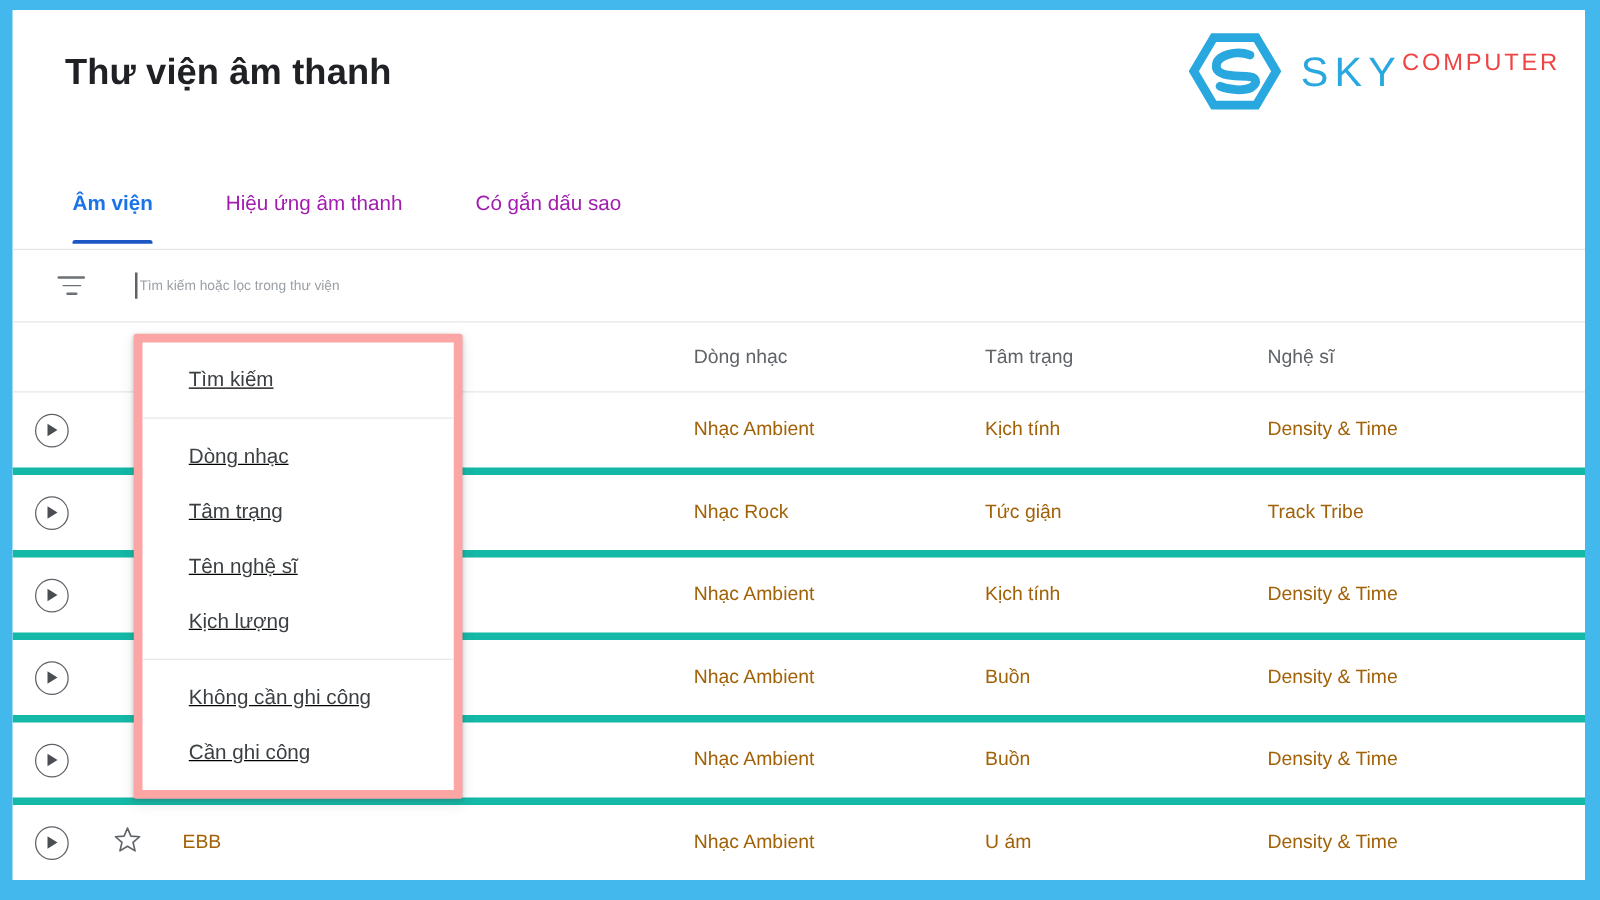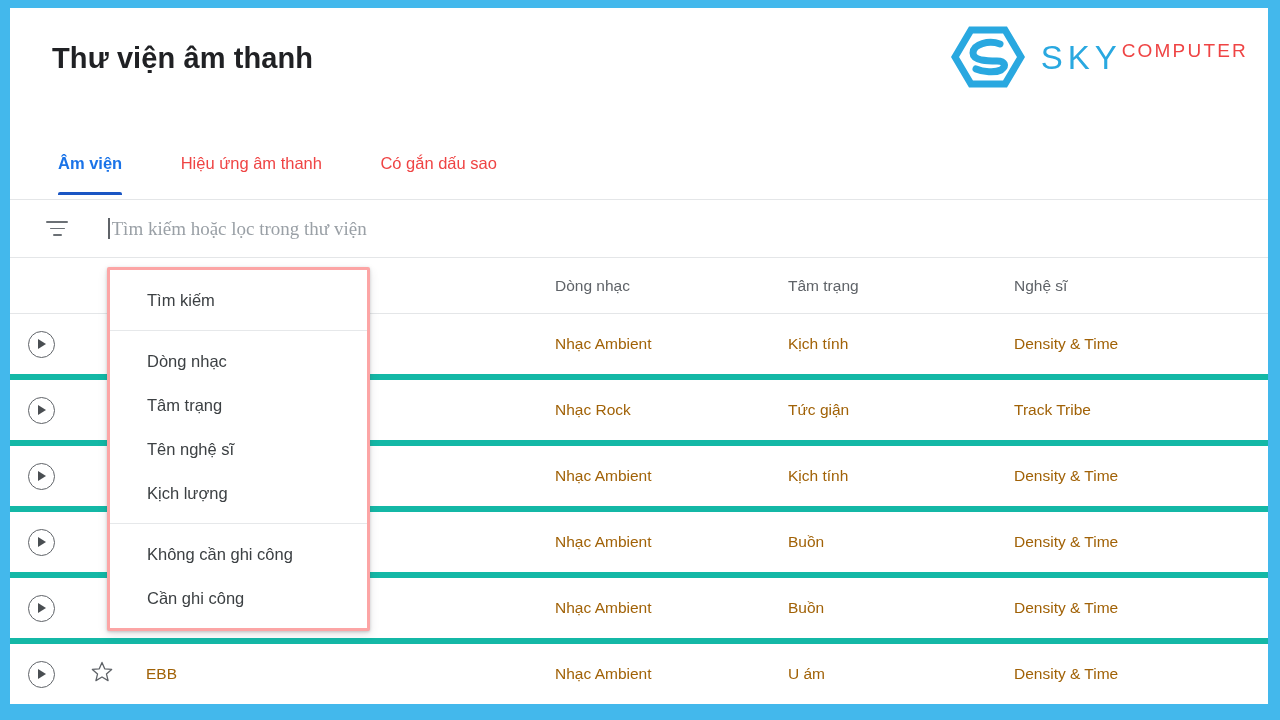--- a/index.html
+++ b/index.html
@@ -71,21 +71,21 @@
   .tabs {
     position: relative;
     height: 70px;
     border-bottom: 1px solid #e4e6e8;
     padding-left: 48px;
   }
   .tab {
     position: relative;
     display: inline-block;
     font-size: 16.5px;
-    color: #ef4444;
+    color: #a21caf;
     padding: 24px 0 22px 0;
     margin-right: 54px;
     cursor: pointer;
     white-space: nowrap;
     vertical-align: top;
   }
   .tab.active { color: #1a73e8; font-weight: 700; }
   .tab.active::after {
     content: "";
     position: absolute;
@@ -125,22 +125,22 @@
     align-items: center;
   }
   .caret {
     width: 1.5px; height: 21px;
     background: #5f6368;
     flex: none;
   }
   .search-input {
     border: none; outline: none;
     background: transparent;
-    font-family: Liberation Serif, serif;
-    font-size: 19px;
+    font-family: Liberation Sans, sans-serif;
+    font-size: 11px;
     color: #0369a1;
     width: 520px;
     padding: 0 0 0 2px;
     line-height: 24px;
   }
   .search-input::placeholder { color: #9aa0a6; opacity: 1; }
 
   
   .table { position: relative; width: 100%; }
   .trow {
@@ -174,25 +174,26 @@
     margin-left: 2px;
   }
   .star-icon { cursor: pointer; display:block; }
 
   
   .dropdown {
     position: absolute;
     left: 97px; top: 259px;
     width: 263px;
     background: #ffffff;
-    border: 3px solid #fca5a5;
+    border: 7px solid #fca5a5;
     border-radius: 2px;
     box-shadow: 0 1px 3px rgba(60,64,67,.25), 0 4px 10px rgba(60,64,67,.13);
     z-index: 40;
     padding: 0;
+    text-decoration: underline;
   }
   .dd-group + .dd-group { border-top: 1px solid #e6e8ea; }
   .dd-group { padding: 8px 0; }
   .dd-item {
     padding: 10px 0 10px 37px;
     font-size: 16.5px;
     color: #3c4043;
     line-height: 24px;
     cursor: pointer;
     white-space: nowrap;

